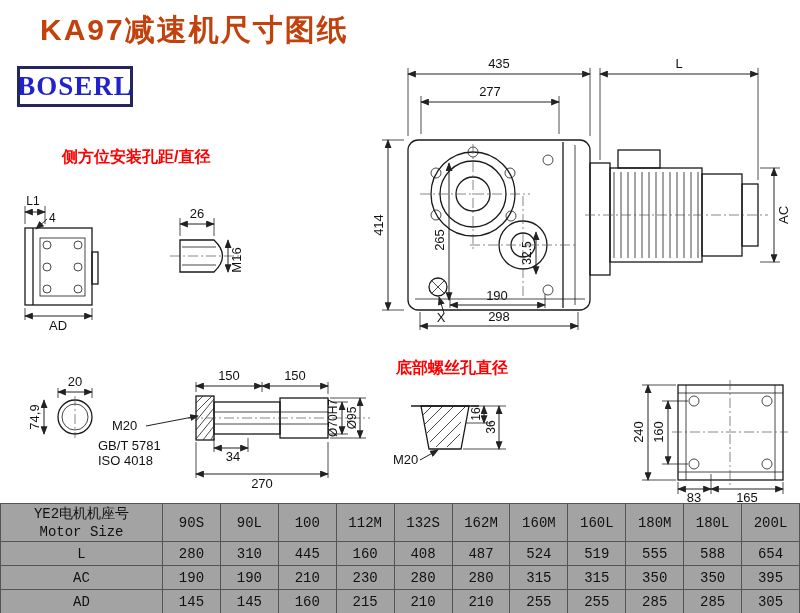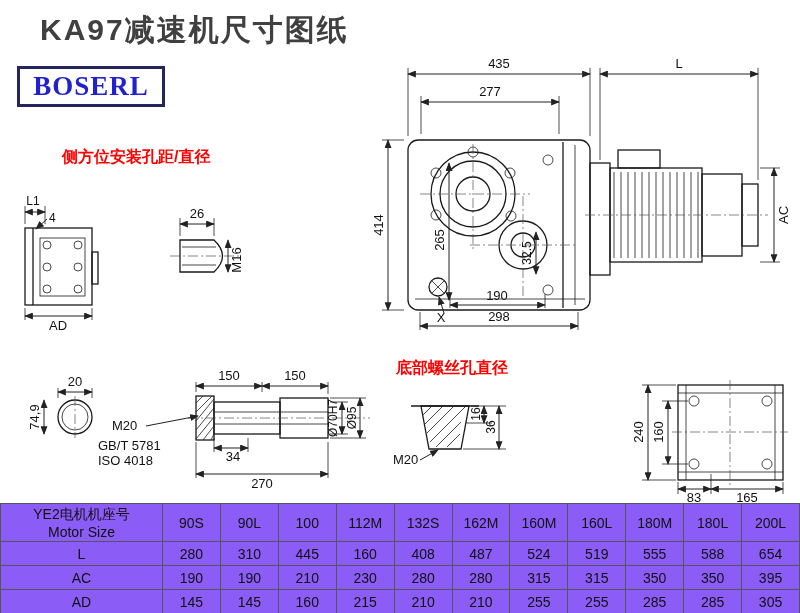--- a/index.html
+++ b/index.html
@@ -1,31 +1,31 @@
 <!DOCTYPE html>
 <html><head>
 <meta charset="utf-8">
 <style>
   * { margin:0; padding:0; box-sizing:border-box; }
   html,body { width:800px; height:613px; background:#ffffff; font-family:"Liberation Sans",sans-serif; }
   .page { position:relative; width:800px; height:613px; overflow:hidden; background:#fff; }
-  .title { position:absolute; left:40px; top:10px; font-size:30px; font-weight:bold; color:#404040; letter-spacing:2px; white-space:nowrap; }
-  .logo { position:absolute; left:17px; top:66px; width:148px; height:41px; border:3px solid #24245e; background:#fff; display:flex; align-items:center; justify-content:center; }
+  .title { position:absolute; left:40px; top:10px; font-size:30px; font-weight:bold; color:#c2410c; letter-spacing:2px; white-space:nowrap; }
+  .logo { position:absolute; left:17px; top:66px; width:116px; height:41px; border:3px solid #24245e; background:#fff; display:flex; align-items:center; justify-content:center; }
   .logo span { font-family:"Liberation Serif",serif; font-weight:bold; font-size:27px; color:#2222cc; letter-spacing:1px; }
   .red-label { position:absolute; color:#ff0000; font-size:16px; font-weight:bold; white-space:nowrap; }
   svg.art { position:absolute; left:0; top:0; }
   .art .ln  { stroke:#1a1a1a; fill:none; stroke-width:1.3; }
   .art .thin{ stroke:#1a1a1a; fill:none; stroke-width:0.8; }
   .art .cl  { stroke:#555;    fill:none; stroke-width:0.7; stroke-dasharray:10 3 2 3; }
   .art .ext { stroke:#222;    fill:none; stroke-width:0.8; }
   .art .dl, .art .dl2 { stroke:#222; fill:none; stroke-width:1; }
   .art text { font-family:"Liberation Sans",sans-serif; font-size:13px; fill:#111; }
   .art text.mid { text-anchor:middle; }
   .art text.sm { font-size:12px; }
-  .size-table { position:absolute; left:0; top:503px; width:800px; border-collapse:collapse; table-layout:fixed; background:#8b5cf6; }
+  .size-table { position:absolute; left:0; top:503px; width:800px; border-collapse:collapse; table-layout:fixed; background:#a3a3a3;font-family:Liberation Mono, monospace; }
   .size-table th, .size-table td { border:1px solid #555; text-align:center; vertical-align:middle; font-size:14px; font-weight:normal; color:#111; padding:0; }
   .size-table col.first { width:162px; }
   .size-table thead tr { height:38px; }
   .size-table tbody tr { height:24px; }
   .size-table th.first div { line-height:18px; }
 </style>
 </head>
 <body>
 
 <div class="page">

